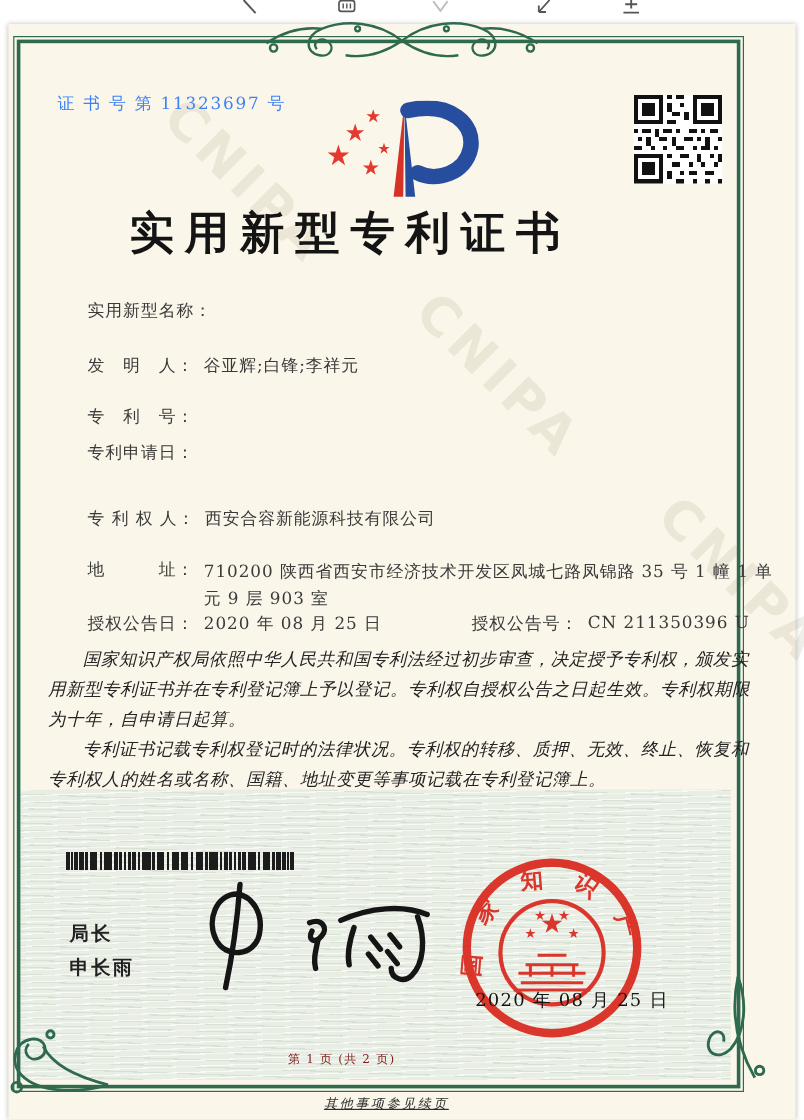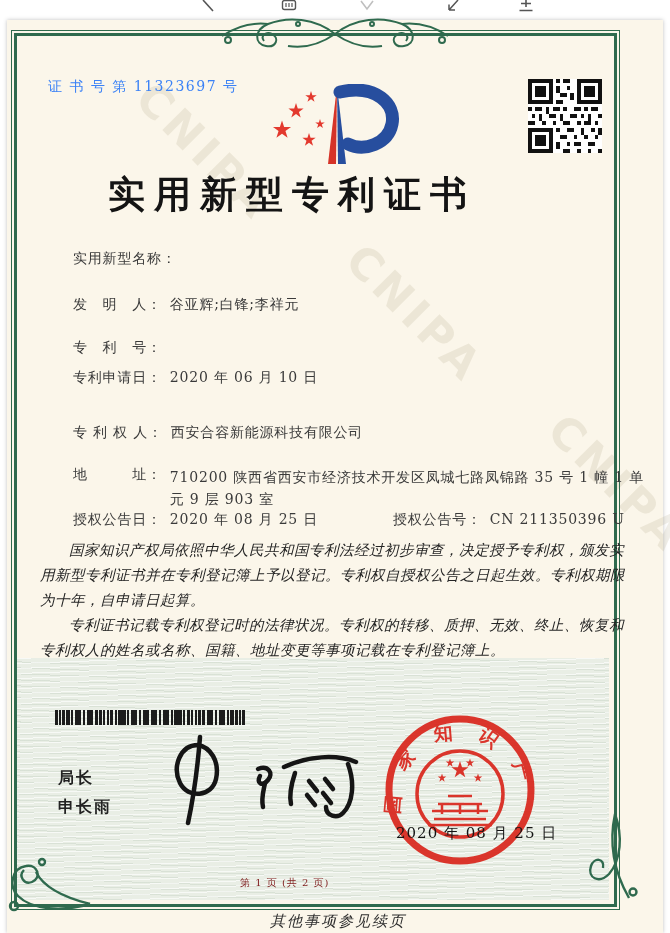--- a/index.html
+++ b/index.html
@@ -31,21 +31,21 @@
     background-image:
       repeating-linear-gradient(90deg,#1c1c1c 0 2px,transparent 2px 4px),
       repeating-linear-gradient(90deg,#1c1c1c 0 1px,transparent 1px 7px),
       repeating-linear-gradient(90deg,#1c1c1c 0 3px,transparent 3px 11px);}
   .signer{left:58px;z-index:4;font-family:"DejaVu Sans","Liberation Sans",sans-serif;
           font-size:16px;font-weight:600;color:#222;letter-spacing:2px;text-align:right;}
   .sig{left:158px;top:733px;z-index:5;}
   .seal{left:382px;top:712px;z-index:5;}
   .sealdate{left:396px;top:824px;z-index:6;font-size:15px;color:#151515;letter-spacing:1px;font-weight:500;}
   .pagefoot{left:240px;top:876px;z-index:4;font-size:10px;color:#7f1d1d;letter-spacing:1px;}
-  .contnote{left:270px;top:912px;z-index:4;font-size:15px;font-style:italic;color:#2e2e2e;letter-spacing:2px;}
+  .contnote{left:270px;top:912px;z-index:4;font-size:11px;font-style:italic;color:#2e2e2e;letter-spacing:2px;text-decoration:underline;}
   .qr{left:528px;top:79px;z-index:4;background:#fff;}
   .logo{left:252px;top:84px;z-index:4;}
   .orn{z-index:4;pointer-events:none;}
   .toolfrag{z-index:7;}
 </style>
 </head>
 <body>
 
 <svg class="abs toolfrag" style="left:200px;top:0" width="16" height="12" viewBox="0 0 16 12">
   <path d="M3,0 L13,11" stroke="#555" stroke-width="1.6" fill="none"></path>
@@ -131,21 +131,20 @@
 </div>
 <div class="row" style="top:296px">
   <span class="lbl">发　明　人：</span>
   <span class="val">谷亚辉;白锋;李祥元</span>
 </div>
 <div class="row" style="top:339px">
   <span class="lbl">专　利　号：</span>
 </div>
 <div class="row" style="top:369px">
   <span class="lbl">专利申请日：</span>
-  <span class="val">2020 年 06 月 10 日</span>
 </div>
 <div class="row" style="top:424px">
   <span class="lbl">专 利 权 人：</span>
   <span class="val">西安合容新能源科技有限公司</span>
 </div>
 <div class="row addr" style="top:466px">
   <span class="lbl">地　　　址：</span>
   <span class="val">710200 陕西省西安市经济技术开发区凤城七路凤锦路 35 号 1 幢 1 单元 9 层 903 室</span>
 </div>
 <div class="row" style="top:511px">

